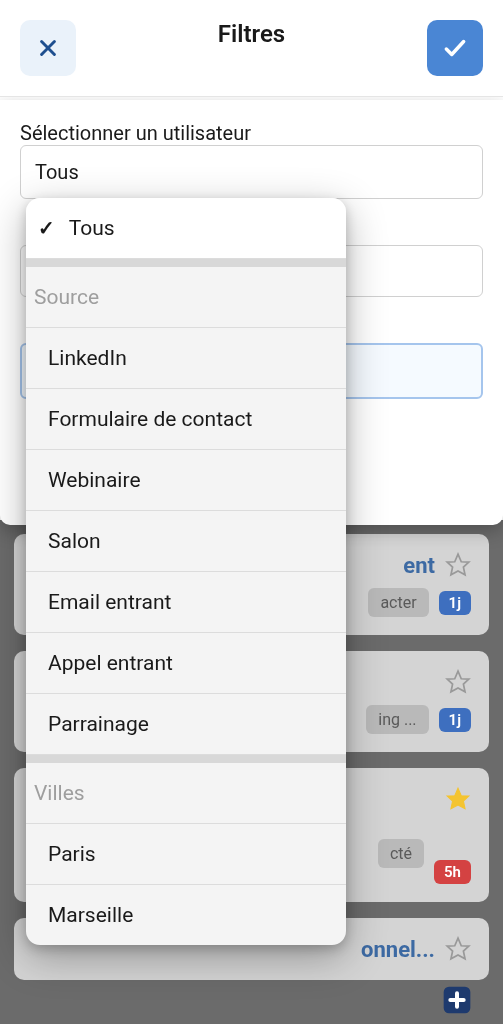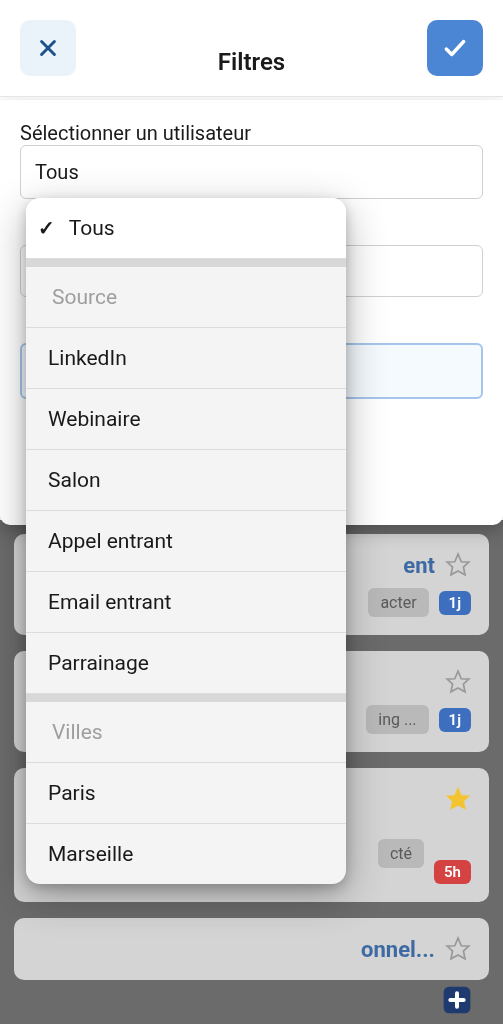--- a/index.html
+++ b/index.html
@@ -10,21 +10,21 @@
     }
     body {
       width: 503px;
       height: 1024px;
       background: #fff;
       position: relative;
       overflow: hidden;
     }
     .header {
       display: flex;
-      align-items: flex-end;
+      align-items: flex-start;
       justify-content: space-between;
       padding: 20px 20px 20px 20px;
       border-bottom: 1px solid #e5e5e5;
       background: linear-gradient(to bottom, #fff 80%, #f9f9f9);
     }
     .close-btn {
       width: 56px;
       height: 56px;
       background: #eaf2fa;
       border-radius: 10px;
@@ -160,21 +160,21 @@
       content: "✓";
       font-size: 20px;
       font-weight: 700;
       margin-right: 6px;
     }
     .dropdown-section-divider {
       height: 8px;
       background: #d8d8d8;
     }
     .dropdown-header {
-      padding: 18px 26px;
+      padding: 18px 8px;
       font-size: 21px;
       color: #9e9e9e;
       border-bottom: 1px solid #dcdcdc;
       background: #f4f4f4;
     }
     .dropdown-item:last-child { border-bottom: none; text-align: right; }
     .panel-shadow {
       position: absolute;
       top: 100px;
       left: 0;
@@ -268,22 +268,23 @@
   </svg>
 </div>
 
 <div class="dropdown">
   <div class="dropdown-item selected">
     <span>Tous</span>
   </div>
   <div class="dropdown-section-divider"></div>
   <div class="dropdown-header">Source</div>
   <div class="dropdown-item">LinkedIn</div>
+  <div class="dropdown-item">Formulaire de contact</div>
   <div class="dropdown-item">Webinaire</div>
   <div class="dropdown-item">Salon</div>
+  <div class="dropdown-item">Email entrant</div>
   <div class="dropdown-item">Appel entrant</div>
-  <div class="dropdown-item">Email entrant</div>
   <div class="dropdown-item">Parrainage</div>
   <div class="dropdown-section-divider"></div>
   <div class="dropdown-header">Villes</div>
   <div class="dropdown-item">Paris</div>
   <div class="dropdown-item">Marseille</div>
 </div>
 
 </body></html>

